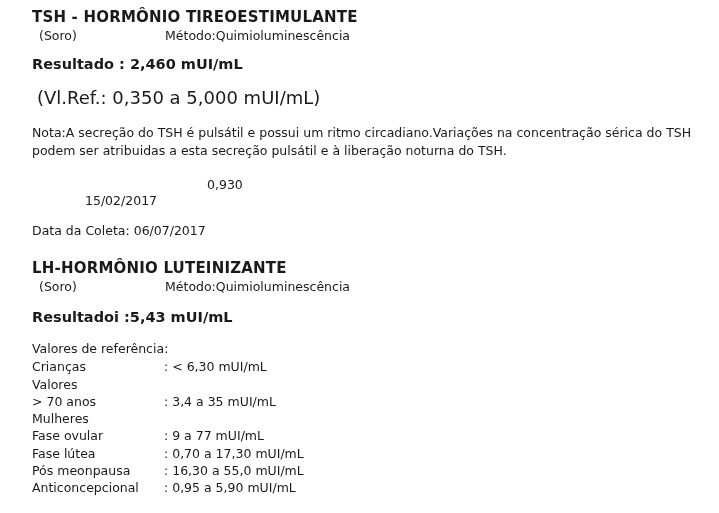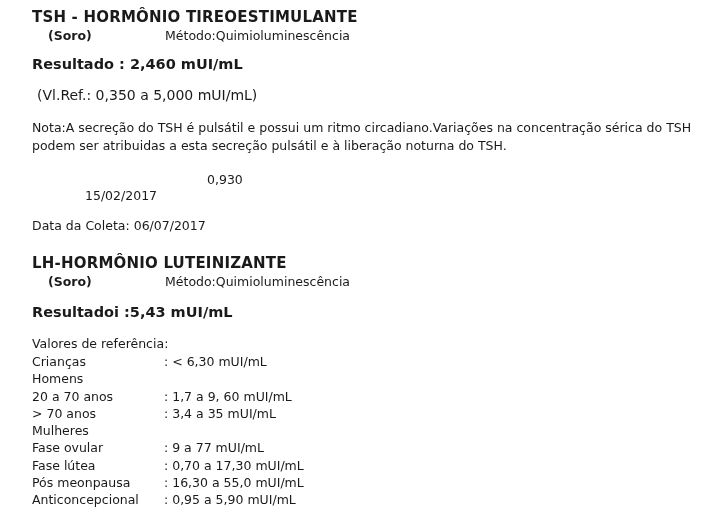--- a/index.html
+++ b/index.html
@@ -30,37 +30,36 @@
   }
   .subline {
     font-size: 12.5px;
     line-height: 1.25;
     margin-bottom: 2px;
     position: relative;
     height: 16px;
   }
   .subline .sample {
     position: absolute;
-    left: 16px;
+    left: 7px;
     top: 0;
-    font-weight: bold;
   }
   .subline .method {
     position: absolute;
     left: 133px;
     top: 0;
   }
   .result-line {
     font-size: 14.5px;
     font-weight: bold;
     margin: 11px 0 0 0;
     line-height: 1.3;
   }
   .ref-line {
-    font-size: 14px;
+    font-size: 18px;
     margin: 12px 0 12px 5px;
     line-height: 1.3;
   }
   .note {
     font-size: 12.5px;
     margin: 15px 0 0 0;
     line-height: 1.45;
     max-width: 680px;
   }
   .prev-block {
@@ -149,26 +148,22 @@
     </div>
     <div class="result-line second">Resultadoi :5,43 mUI/mL</div>
     <div class="values-header">Valores de referência:</div>
     <table class="ref-table">
       <tbody>
         <tr>
           <td class="name">Crianças</td>
           <td class="val">: &lt; 6,30 mUI/mL</td>
         </tr>
         <tr>
-          <td class="name">Homens</td>
+          <td class="name">Valores</td>
           <td class="val"></td>
-        </tr>
-        <tr>
-          <td class="name">20 a 70 anos</td>
-          <td class="val">: 1,7 a 9, 60 mUI/mL</td>
         </tr>
         <tr>
           <td class="name">&gt; 70 anos</td>
           <td class="val">: 3,4 a 35 mUI/mL</td>
         </tr>
         <tr>
           <td class="name">Mulheres</td>
           <td class="val"></td>
         </tr>
         <tr>

